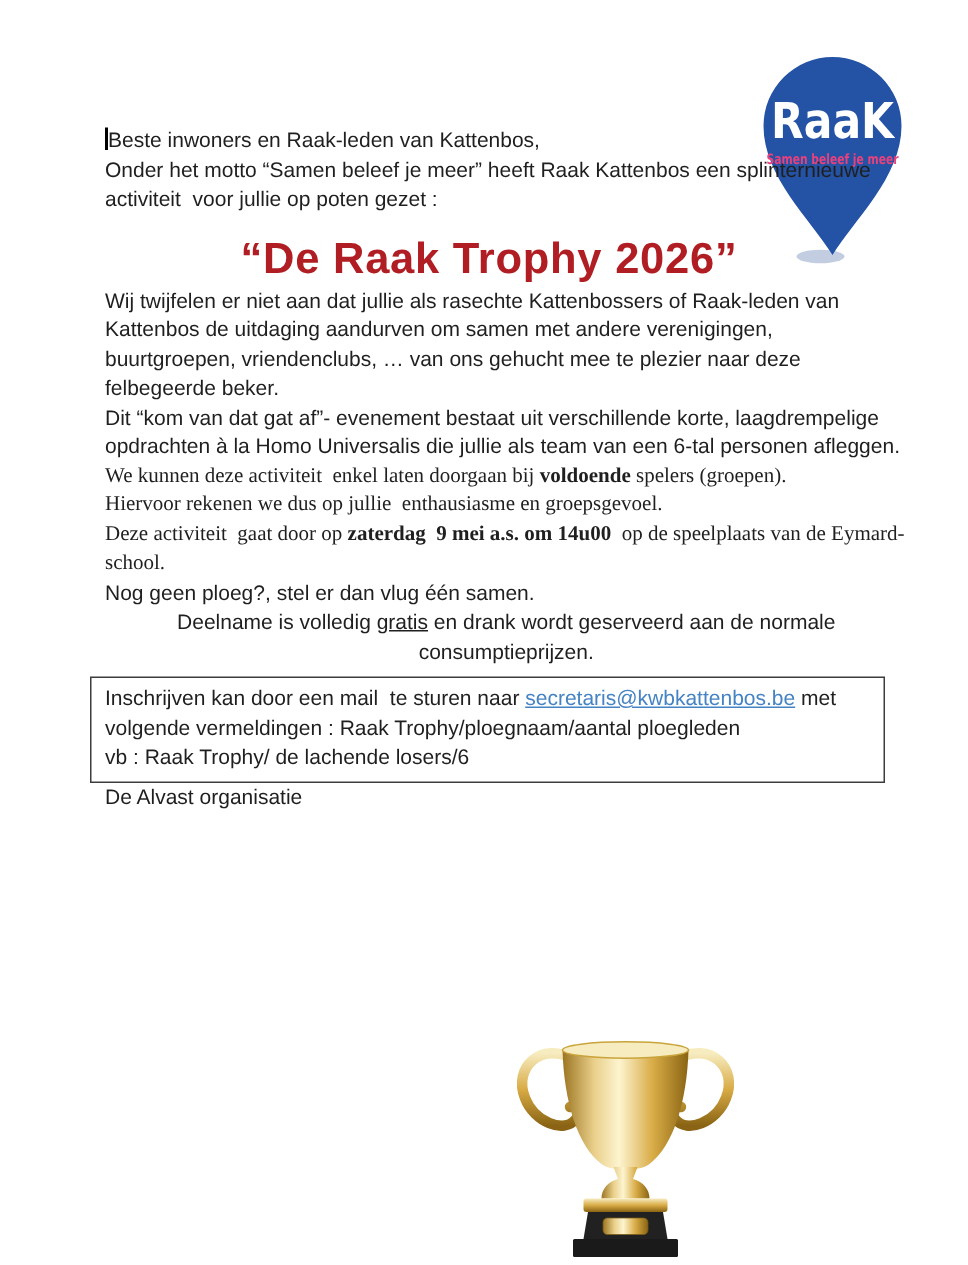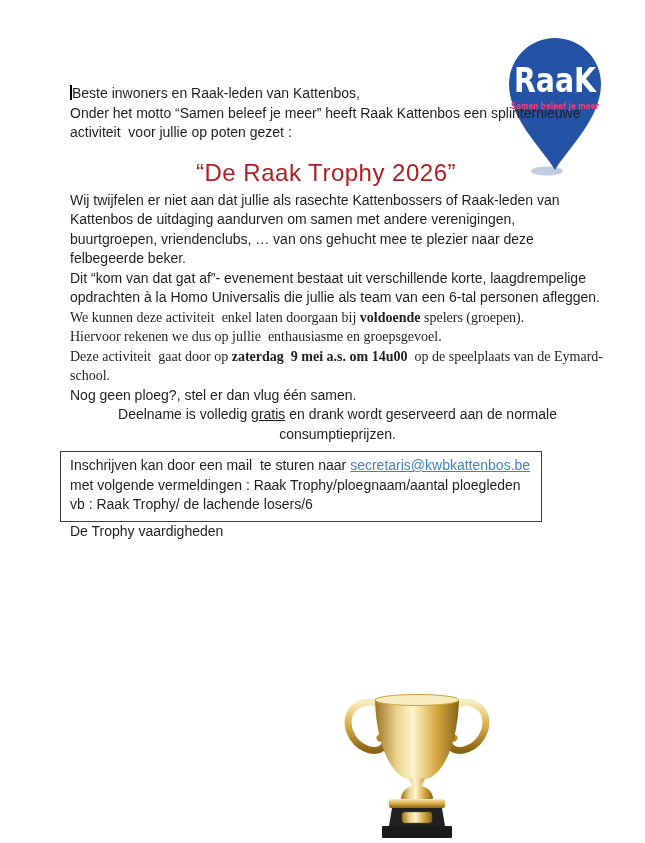--- a/index.html
+++ b/index.html
@@ -5,30 +5,30 @@
   html,body{margin:0;padding:0;background:#ffffff;}
   .page{
     position:relative;width:645px;height:843px;background:#ffffff;overflow:hidden;
     font-family:"Liberation Sans",sans-serif;color:#1f1f1f;
   }
   .content{position:absolute;left:70px;top:84px;width:535px;font-size:14px;line-height:19.5px;}
   .content p{margin:0;white-space:pre-wrap;}
   .p-intro{margin-top:37px;}
   h1.title{
     margin:12px 0 0 0;padding:0;width:512px;text-align:center;
-    font-size:24px;line-height:36px;font-weight:normal;color:#B01E23;
+    font-size:29px;line-height:36px;font-weight:bold;color:#B01E23;
     font-family:"Liberation Sans",sans-serif;letter-spacing:.5px;white-space:pre-wrap;
   }
   .p-challenge{margin-top:12px;}
   .p-event{margin-top:9px;}
   .p-conditions{margin-top:9px;font-family:Liberation Serif, serif;}
   .p-team{margin-top:14px;}
   .p-free{margin-top:9px;text-align:center;}
   .signup-box{
-    margin-top:7px;margin-left:-10px;width:482px;box-sizing:border-box;
+    margin-top:7px;margin-left:-10px;width:530px;box-sizing:border-box;
     border:1px solid #3c3c3c;padding:4px 9px 6px 9px;white-space:pre-wrap;
   }
   .p-thanks{margin-top:20px;}
   .p-signature{margin-top:12px;}
   b{font-weight:bold;}
   .u{text-decoration:underline;}
   .email{color:#4583C4;text-decoration:underline;cursor:pointer;}
   .cursor{display:inline-block;width:2px;height:15px;background:#000;vertical-align:-2px;}
   .logo{position:absolute;left:497px;top:32px;width:116px;height:146px;}
   .trophy{position:absolute;left:336px;top:686px;width:162px;height:152px;}
@@ -60,21 +60,21 @@
 
     <p class="p-conditions"><span>We kunnen deze activiteit  enkel laten doorgaan bij </span><b>voldoende</b><span> spelers (groepen).</span><br><span>Hiervoor rekenen we dus op jullie  enthausiasme en groepsgevoel.</span><br><span>Deze activiteit  gaat door op </span><b>zaterdag  9 mei a.s. om 14u00</b><span>  op de speelplaats van de Eymard-school.</span></p>
 
     <p class="p-team"><span>Nog geen ploeg?, stel er dan vlug één samen.</span><br></p>
 
     <p class="p-free"><span>Deelname is volledig </span><span class="u">gratis</span><span> en drank wordt geserveerd aan de normale consumptieprijzen.</span></p>
 
     <div class="signup-box"><span>Inschrijven kan door een mail  te sturen naar </span><a class="email">secretaris@kwbkattenbos.be</a><span> met volgende vermeldingen : Raak Trophy/ploegnaam/aantal ploegleden</span><br><span>vb : Raak Trophy/ de lachende losers/6</span></div>
 
 
-    <p class="p-signature"><span>De Trophy vaardigheden</span></p>
+    <p class="p-signature"><span>De Alvast organisatie</span></p>
   </div>
 
   <div class="trophy">
     <svg viewBox="0 0 162 152" width="162" height="152">
       <defs>
         <linearGradient id="goldH" x1="0" y1="0" x2="1" y2="0">
           <stop offset="0" stop-color="#9c7522"></stop>
           <stop offset="0.25" stop-color="#e9cf8a"></stop>
           <stop offset="0.45" stop-color="#fdf4cf"></stop>
           <stop offset="0.72" stop-color="#d8ab45"></stop>

